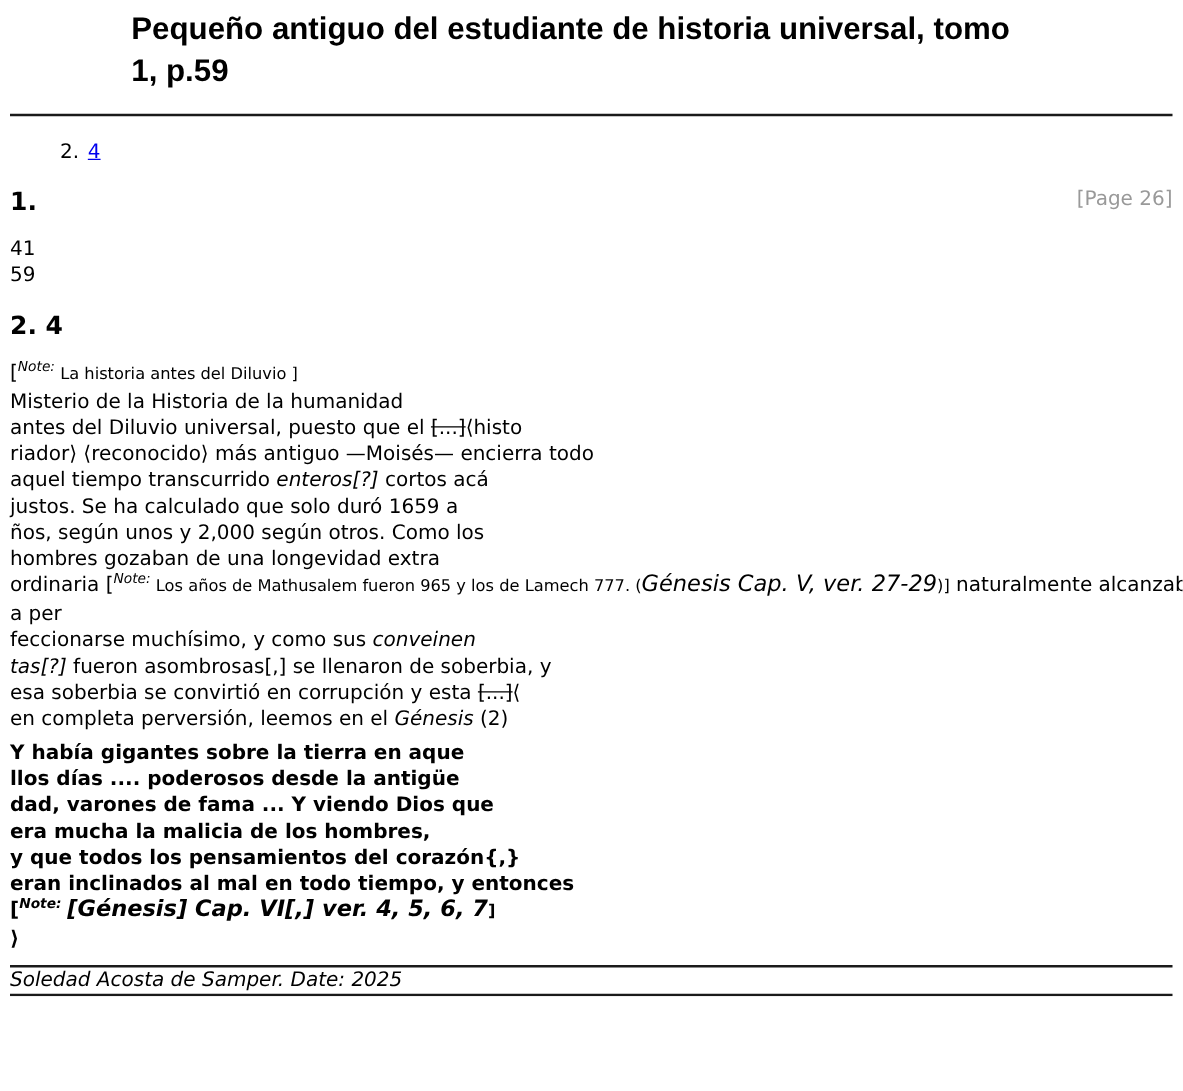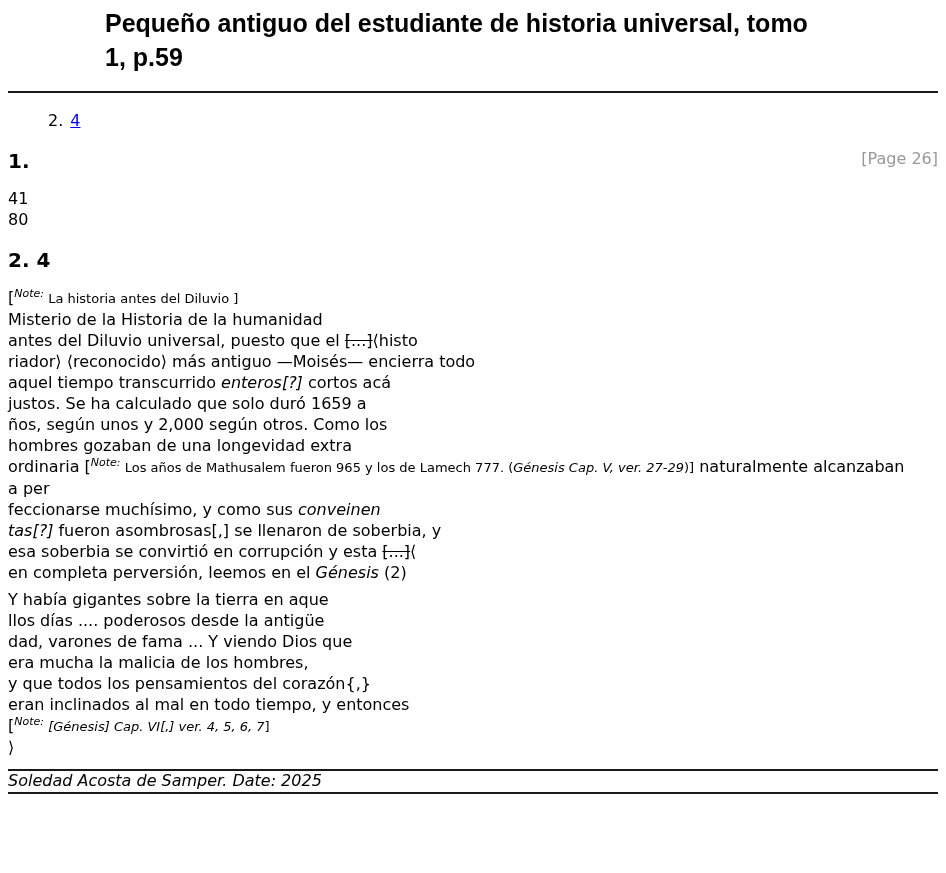--- a/index.html
+++ b/index.html
@@ -55,25 +55,25 @@
     margin:17px 0 0 0;
   }
   .page-marker{
     float:right;
     font-weight:normal;
     font-size:16px;
     line-height:21px;
     color:var(--c-page_marker);
   }
   p.body-text{margin:14px 0 0 0;}
-  p.para2{margin:6px 0 0 0;}
+  p.para2{margin:6px 0 0 0;font-weight:bold;}
   .seg-i{font-style:italic;}
   .seg-s{text-decoration:line-through;}
   .seg-nt{font-size:13px;}
-  .seg-ni{font-size:13px;font-style:italic;}
+  .seg-ni{font-size:18px;font-style:italic;}
   sup.seg-nl{
     font-size:11px;
     font-style:italic;
     line-height:0;
   }
   hr.footer-rule{margin-top:11px;}
   .home-row{
     text-align:center;
     padding-top:2px;
     line-height:16px;
@@ -105,21 +105,21 @@
     <div class="toc-item">
       <span class="toc-num">2.</span><a class="toc-link" href="#">4</a>
     </div>
   </div>
 
   <h2 class="sec-heading sec1">
     <span class="page-marker">[Page 26]</span>
     <span>1.</span>
   </h2>
 
-  <p class="body-text nums"><span class="tline">41</span><br><span class="tline">80</span></p>
+  <p class="body-text nums"><span class="tline">41</span><br><span class="tline">59</span></p>
 
   <h2 class="sec-heading sec2">2. 4</h2>
 
   <p class="body-text para1"><span class="tline"><span class="seg-nb">[</span><sup class="seg-nl">Note:</sup><span class="seg-nt"> La historia antes del Diluvio ]</span></span><br><span class="tline"><span class="seg-p">Misterio de la Historia de la humanidad</span></span><br><span class="tline"><span class="seg-p">antes del Diluvio universal, puesto que el </span><span class="seg-s">[...]</span><span class="seg-p">⟨histo</span></span><br><span class="tline"><span class="seg-p">riador⟩ ⟨reconocido⟩ más antiguo —Moisés— encierra todo</span></span><br><span class="tline"><span class="seg-p">aquel tiempo transcurrido </span><span class="seg-i">enteros[?]</span><span class="seg-p"> cortos acá</span></span><br><span class="tline"><span class="seg-p">justos. Se ha calculado que solo duró 1659 a</span></span><br><span class="tline"><span class="seg-p">ños, según unos y 2,000 según otros. Como los</span></span><br><span class="tline"><span class="seg-p">hombres gozaban de una longevidad extra</span></span><br><span class="tline"><span class="seg-p">ordinaria </span><span class="seg-nb">[</span><sup class="seg-nl">Note:</sup><span class="seg-nt"> Los años de Mathusalem fueron 965 y los de Lamech 777. (</span><span class="seg-ni">Génesis Cap. V, ver. 27-29</span><span class="seg-nt">)]</span><span class="seg-p"> naturalmente alcanzaban</span></span><br><span class="tline"><span class="seg-p">a per</span></span><br><span class="tline"><span class="seg-p">feccionarse muchísimo, y como sus </span><span class="seg-i">conveinen</span></span><br><span class="tline"><span class="seg-i">tas[?]</span><span class="seg-p"> fueron asombrosas[,] se llenaron de soberbia, y</span></span><br><span class="tline"><span class="seg-p">esa soberbia se convirtió en corrupción y esta </span><span class="seg-s">[...]</span><span class="seg-p">⟨</span></span><br><span class="tline"><span class="seg-p">en completa perversión, leemos en el </span><span class="seg-i">Génesis</span><span class="seg-p"> (2)</span></span></p>
 
   <p class="body-text para2"><span class="tline"><span class="seg-p">Y había gigantes sobre la tierra en aque</span></span><br><span class="tline"><span class="seg-p">llos días .... poderosos desde la antigüe</span></span><br><span class="tline"><span class="seg-p">dad, varones de fama ... Y viendo Dios que</span></span><br><span class="tline"><span class="seg-p">era mucha la malicia de los hombres,</span></span><br><span class="tline"><span class="seg-p">y que todos los pensamientos del corazón{,}</span></span><br><span class="tline"><span class="seg-p">eran inclinados al mal en todo tiempo, y entonces</span></span><br><span class="tline"><span class="seg-nb">[</span><sup class="seg-nl">Note:</sup><span class="seg-nt"> </span><span class="seg-ni">[Génesis] Cap. VI[,] ver. 4, 5, 6, 7</span><span class="seg-nt">]</span></span><br><span class="tline"><span class="seg-p">⟩</span></span></p>
 
   <hr class="footer-rule">
 
 

